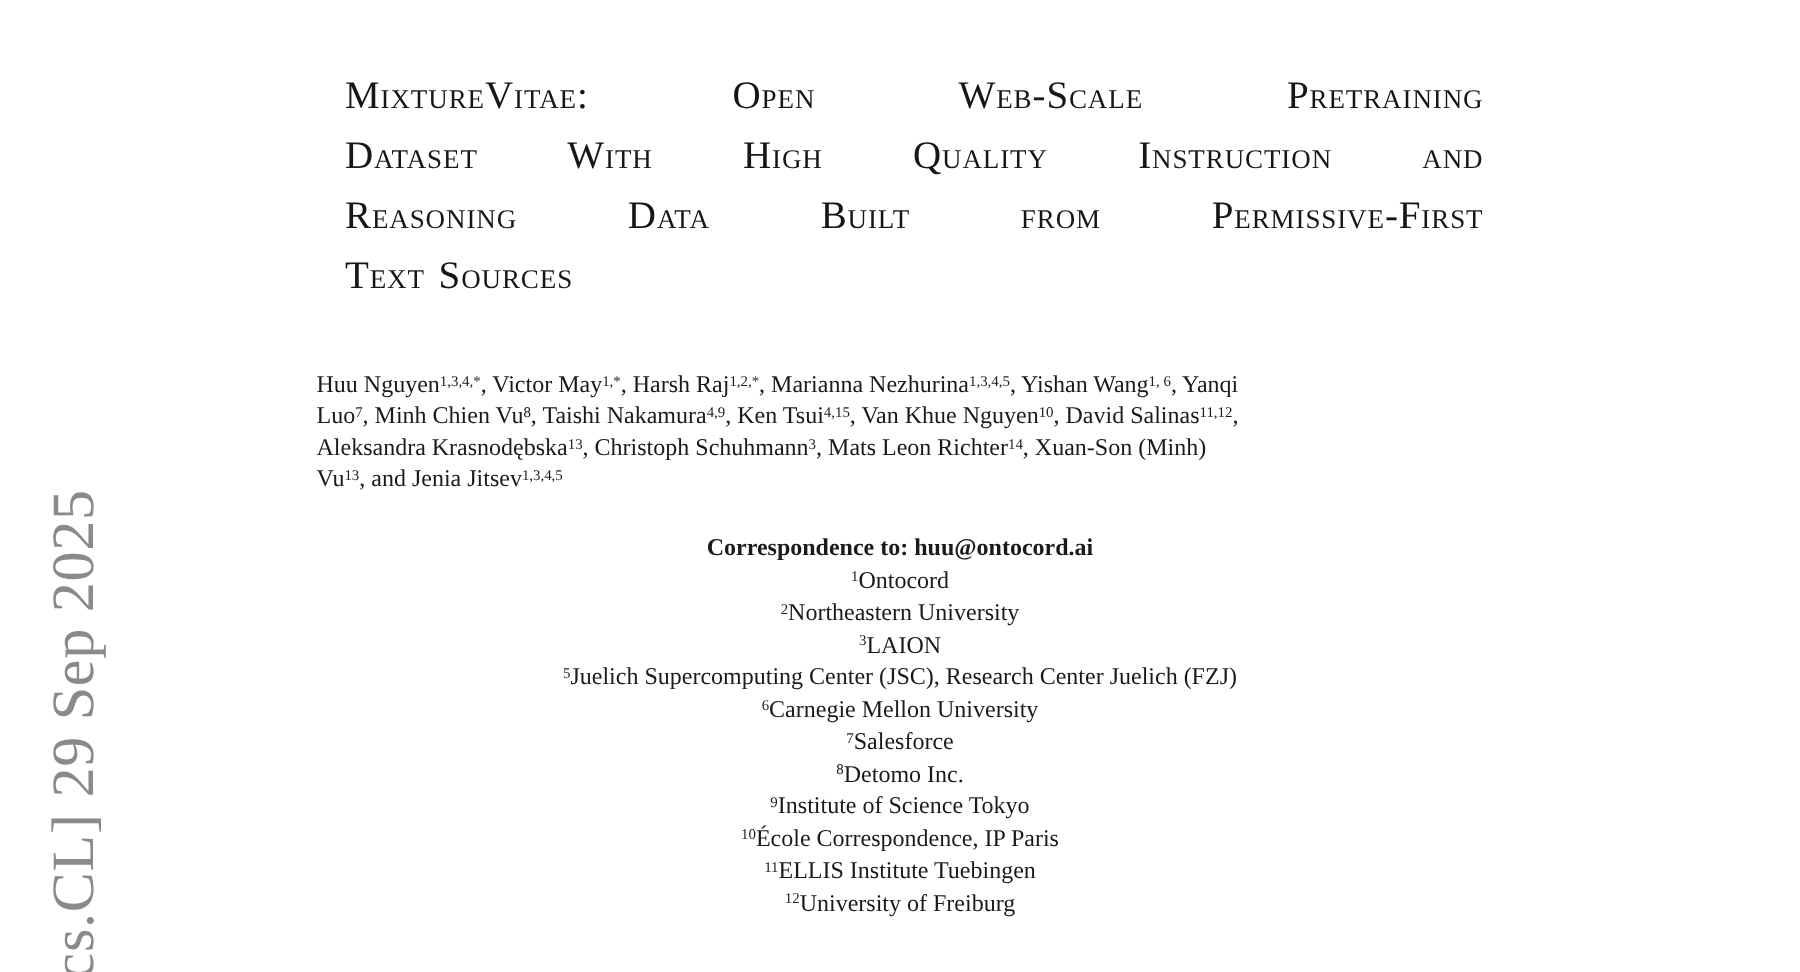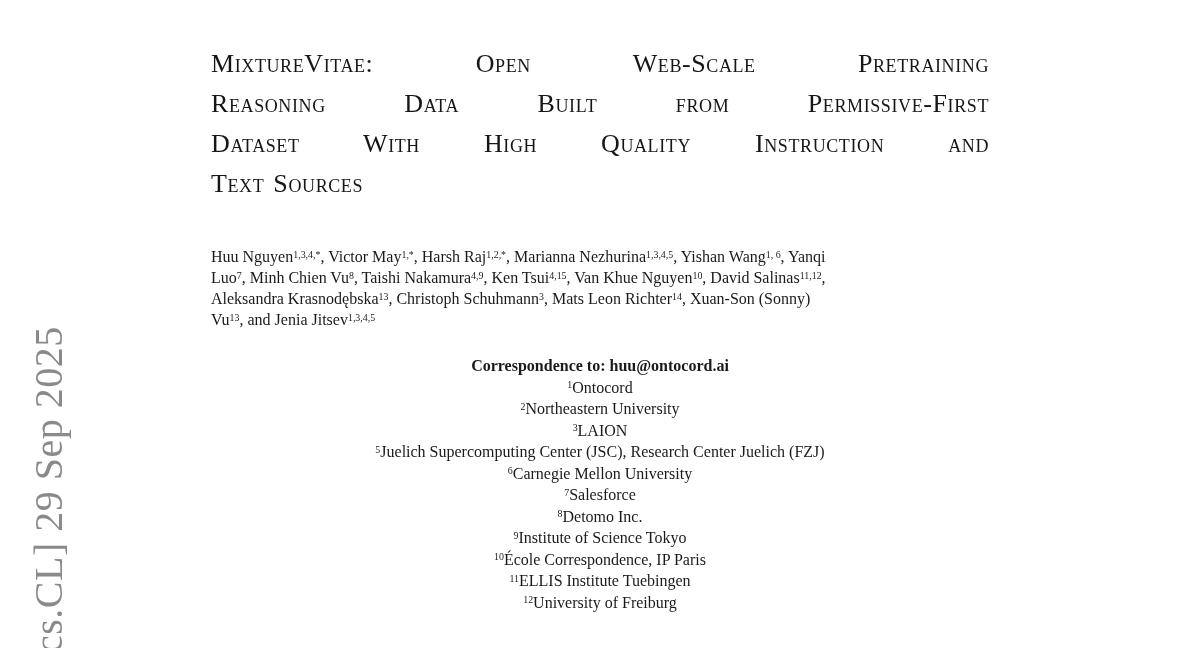--- a/index.html
+++ b/index.html
@@ -40,20 +40,21 @@
     font-size: 26px;
     line-height: 40px;
     font-variant: small-caps;
     letter-spacing: 0.6px;
     word-spacing: 2px;
     color: #161616;
   }
   .title-line {
     text-align: justify;
     text-align-last: justify;
+    margin-left: 19px;
   }
   .title-line.last {
     text-align: center;
     text-align-last: left;
   }
   
   .authors-block {
     position: absolute;
     left: 211px;
     top: 246px;
@@ -85,29 +86,29 @@
 </style>
 </head>
 <body>
 
 <div class="page">
 
   <div class="arxiv-stamp">cs.CL] 29 Sep 2025</div>
 
   <div class="title-block">
     <div class="title-line">MixtureVitae: Open Web-Scale Pretraining</div>
+    <div class="title-line">Dataset With High Quality Instruction and</div>
     <div class="title-line">Reasoning Data Built from Permissive-First</div>
-    <div class="title-line">Dataset With High Quality Instruction and</div>
     <div class="title-line last">Text Sources</div>
   </div>
 
   <div class="authors-block">
       <div><span>Huu Nguyen</span><sup>1,3,4,*</sup><span>, Victor May</span><sup>1,*</sup><span>, Harsh Raj</span><sup>1,2,*</sup><span>, Marianna Nezhurina</span><sup>1,3,4,5</sup><span>, Yishan Wang</span><sup>1, 6</sup><span>, Yanqi</span></div>
       <div><span>Luo</span><sup>7</sup><span>, Minh Chien Vu</span><sup>8</sup><span>, Taishi Nakamura</span><sup>4,9</sup><span>, Ken Tsui</span><sup>4,15</sup><span>, Van Khue Nguyen</span><sup>10</sup><span>, David Salinas</span><sup>11,12</sup><span>,</span></div>
-      <div><span>Aleksandra Krasnodębska</span><sup>13</sup><span>, Christoph Schuhmann</span><sup>3</sup><span>, Mats Leon Richter</span><sup>14</sup><span>, Xuan-Son (Sonny)</span></div>
+      <div><span>Aleksandra Krasnodębska</span><sup>13</sup><span>, Christoph Schuhmann</span><sup>3</sup><span>, Mats Leon Richter</span><sup>14</sup><span>, Xuan-Son (Minh)</span></div>
       <div><span>Vu</span><sup>13</sup><span>, and Jenia Jitsev</span><sup>1,3,4,5</sup></div>
     </div>
 
   <div class="notes-block">
       <div class="note-line em"><span>Correspondence to: huu@ontocord.ai</span></div>
       <div class="note-line"><sup>1</sup><span>Ontocord</span></div>
       <div class="note-line"><sup>2</sup><span>Northeastern University</span></div>
       <div class="note-line"><sup>3</sup><span>LAION</span></div>
       <div class="note-line"><sup>5</sup><span>Juelich Supercomputing Center (JSC), Research Center Juelich (FZJ)</span></div>
       <div class="note-line"><sup>6</sup><span>Carnegie Mellon University</span></div>

